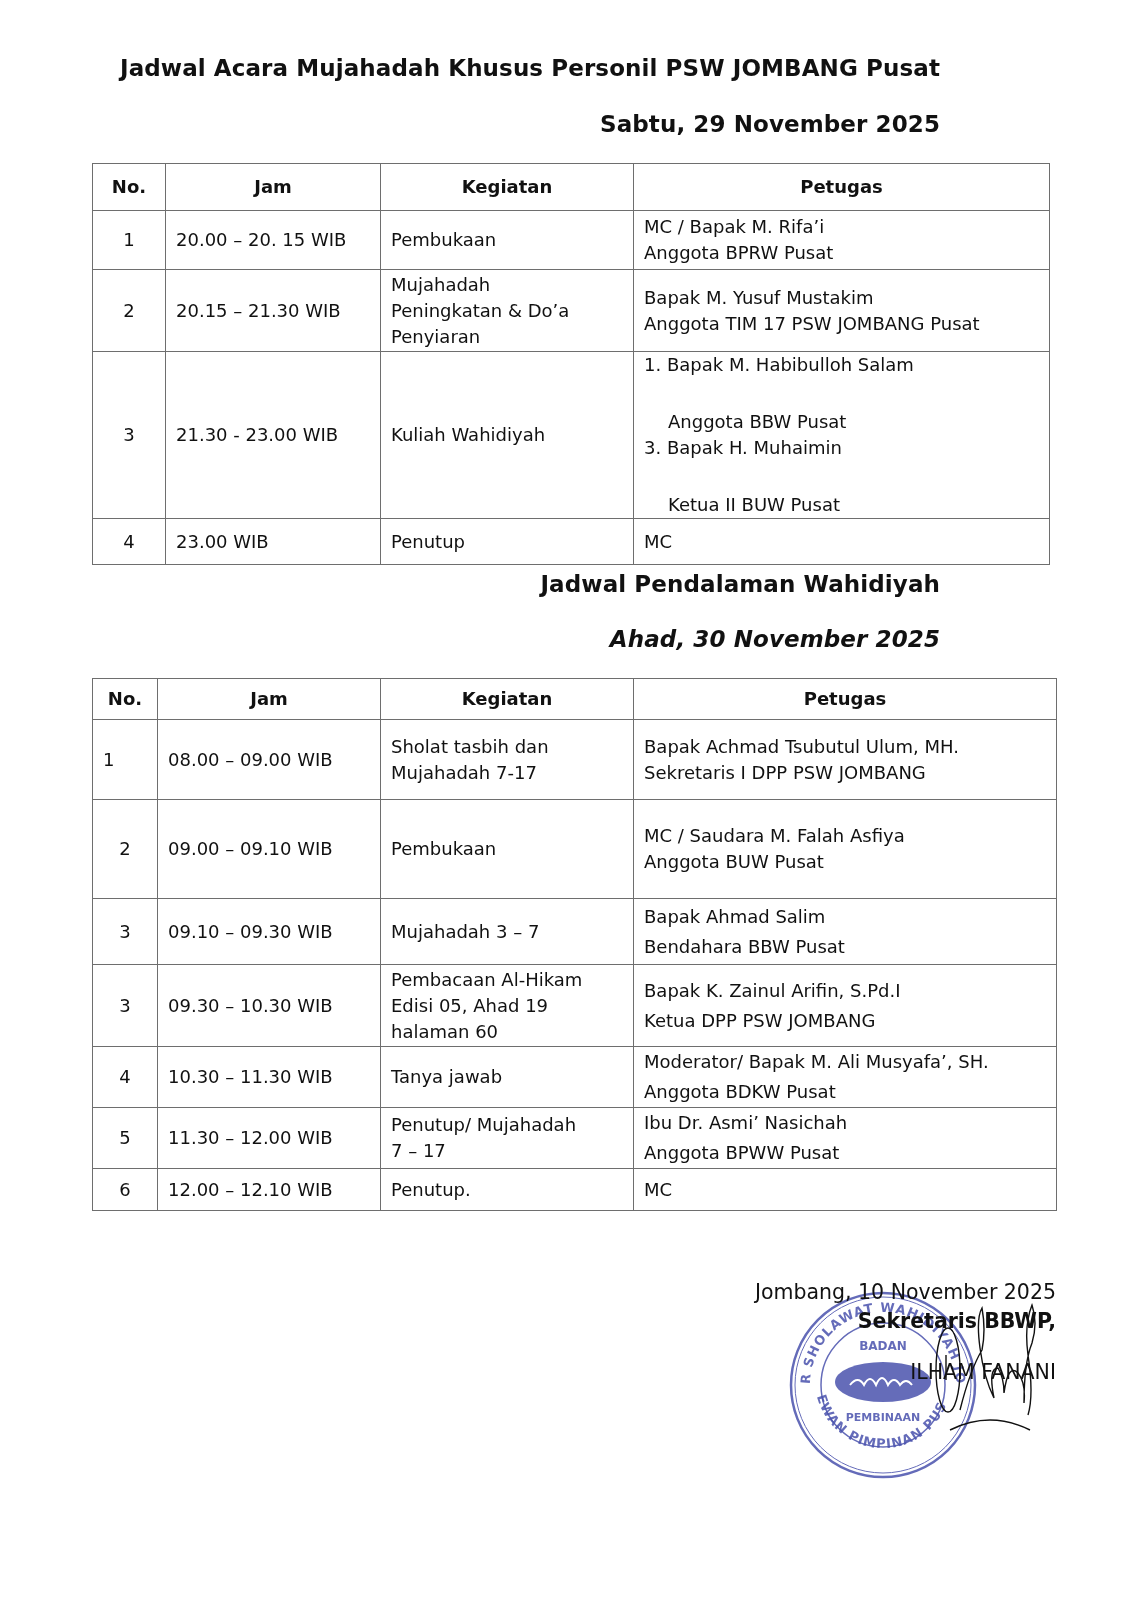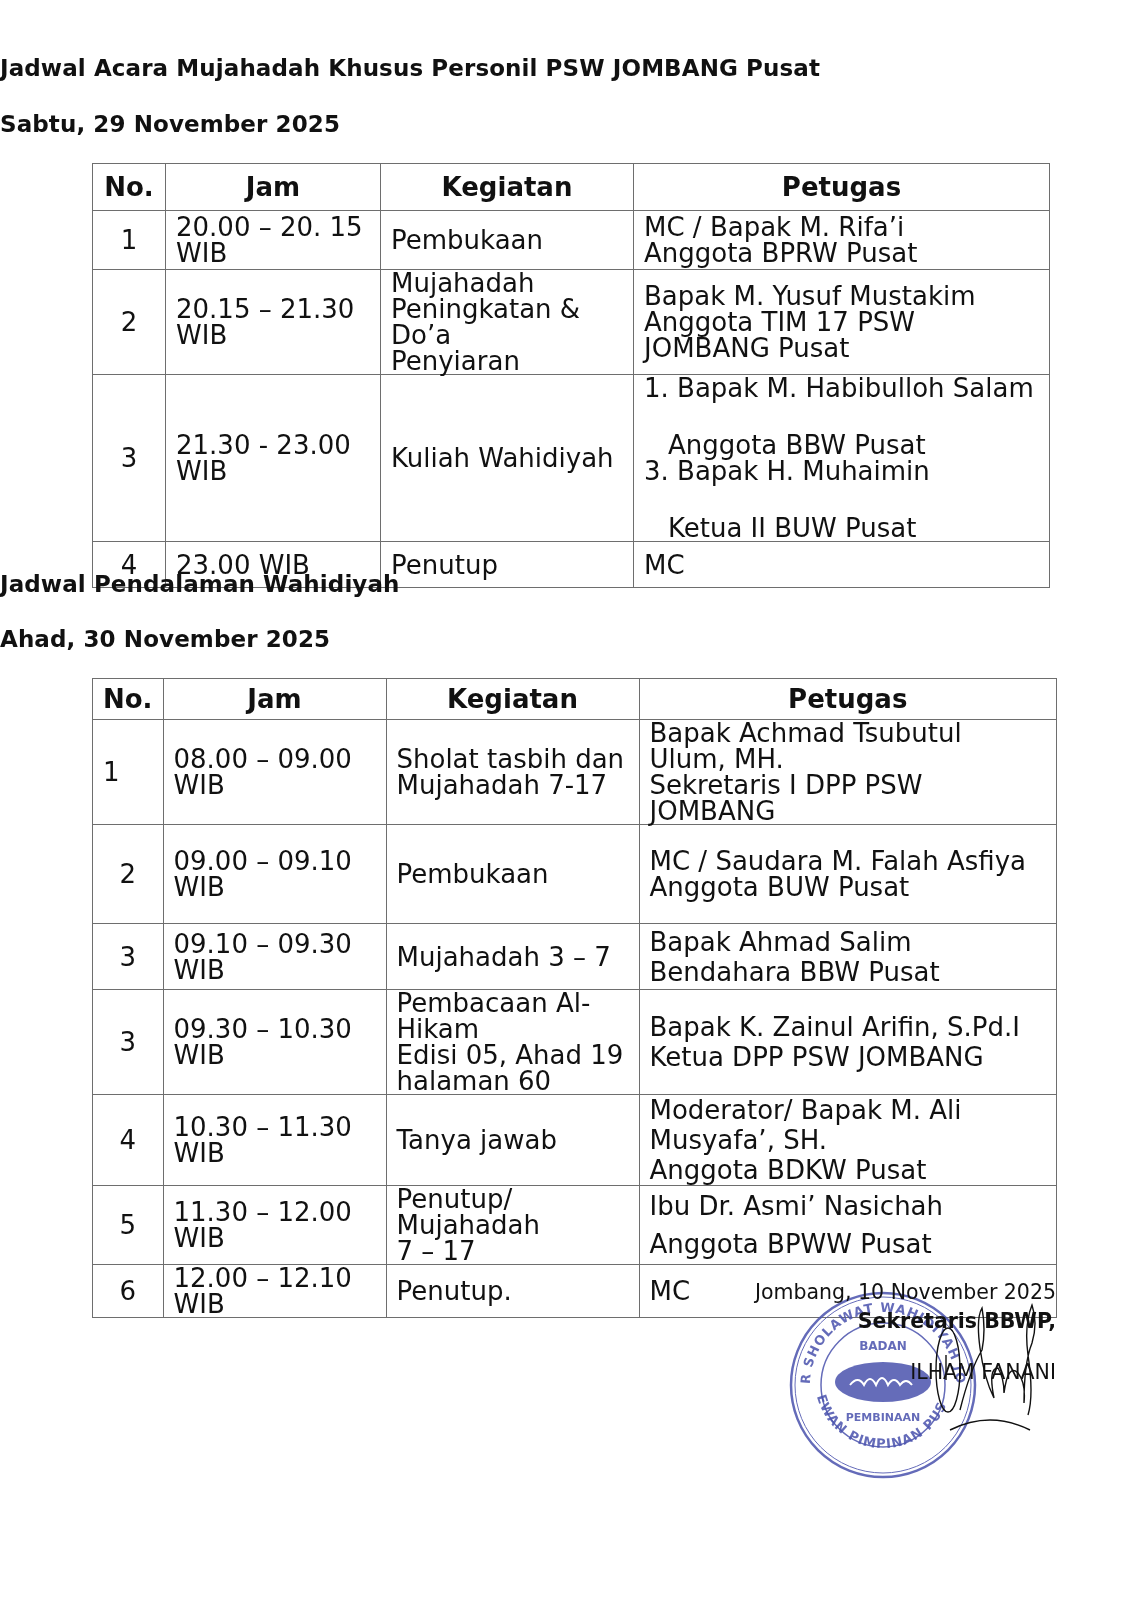--- a/index.html
+++ b/index.html
@@ -1,26 +1,26 @@
 <!DOCTYPE html>
 <html><head>
 <meta charset="utf-8">
 <style>
   html, body { margin: 0; padding: 0; background: #ffffff; }
   body {
     width: 1132px; height: 1600px; position: relative; overflow: hidden;
     font-family: "DejaVu Sans", sans-serif; color: #111;
   }
   .title {
-    position: absolute; left: 0; width: 940px; text-align: left;
+    position: absolute; left: 0; width: 940px; text-align: right;
     font-weight: bold; font-size: 23px; letter-spacing: 0.1px;
   }
   table.sched {
     position: absolute; border-collapse: collapse;
-    font-size: 26px; line-height: 26px;
+    font-size: 18px; line-height: 26px;
   }
   table.sched td, table.sched th {
     border: 1.5px solid #6e6e6e; padding: 0 10px; vertical-align: middle;
     text-align: left;
   }
   table.sched th { font-weight: bold; text-align: center; }
   table.sched td.no { text-align: center; padding: 0; }
   table.sched td.no.left { text-align: left; padding-left: 10px; }
   .cell-line { display: block; }
   .indent { padding-left: 24px; display: block; margin-top: 31px; }
@@ -100,21 +100,21 @@
           <span class="cell-line">Penutup</span>
         </td>
         <td>
           <span class="cell-line">MC</span>
         </td>
       </tr>
     </tbody>
 </table>
 
 <div class="title" style="top:571px;">Jadwal Pendalaman Wahidiyah</div>
-<div class="title" style="top:626px;">Ahad, 30 November 2025</div>
+<div class="title" style="top:626px;font-style:italic;">Ahad, 30 November 2025</div>
 
 <table class="sched" id="t2">
   <colgroup>
       <col style="width:65px">
       <col style="width:223px">
       <col style="width:253px">
       <col>
     </colgroup>
   <thead>
     <tr style="height:41px">
@@ -185,21 +185,21 @@
       </tr>
       <tr style="height: 58px;">
         <td class="no">5</td>
         <td>11.30 – 12.00 WIB</td>
         <td>
           <span class="cell-line">Penutup/ Mujahadah</span>
           <span class="cell-line">7 – 17</span>
         </td>
         <td>
           <span class="cell-line" style="line-height: 30px;">Ibu Dr. Asmi’ Nasichah</span>
-          <span class="cell-line" style="line-height: 30px; margin-top: 8px;">Anggota BPWW Pusat</span>
+          <span class="cell-line" style="line-height: 30px;">Anggota BPWW Pusat</span>
         </td>
       </tr>
       <tr style="height: 42px;">
         <td class="no">6</td>
         <td>12.00 – 12.10 WIB</td>
         <td>
           <span class="cell-line">Penutup.</span>
         </td>
         <td>
           <span class="cell-line">MC</span>

